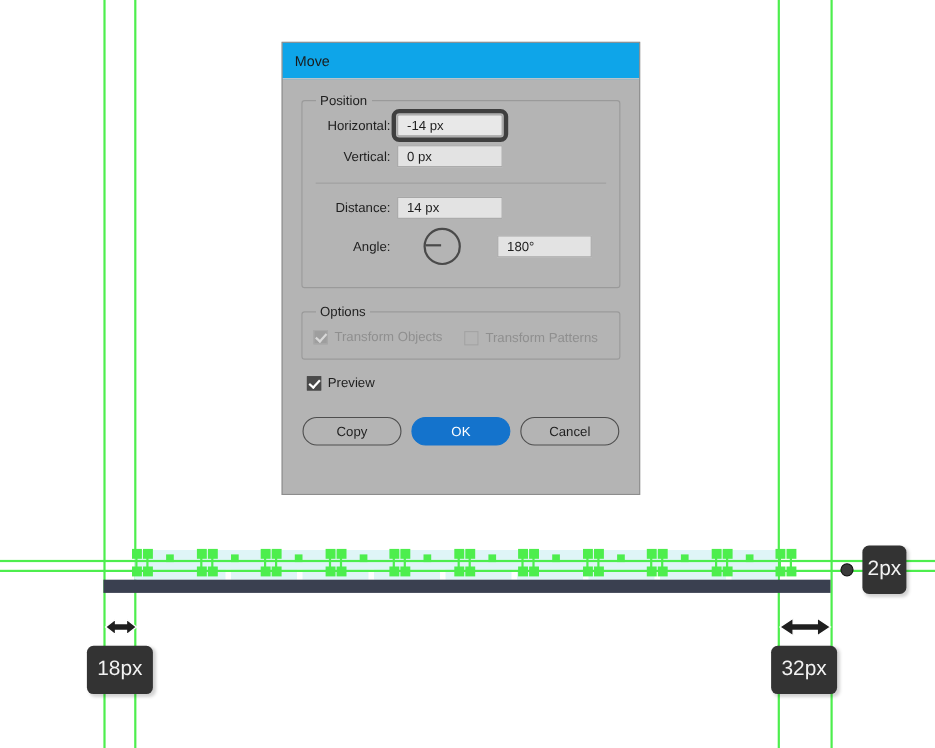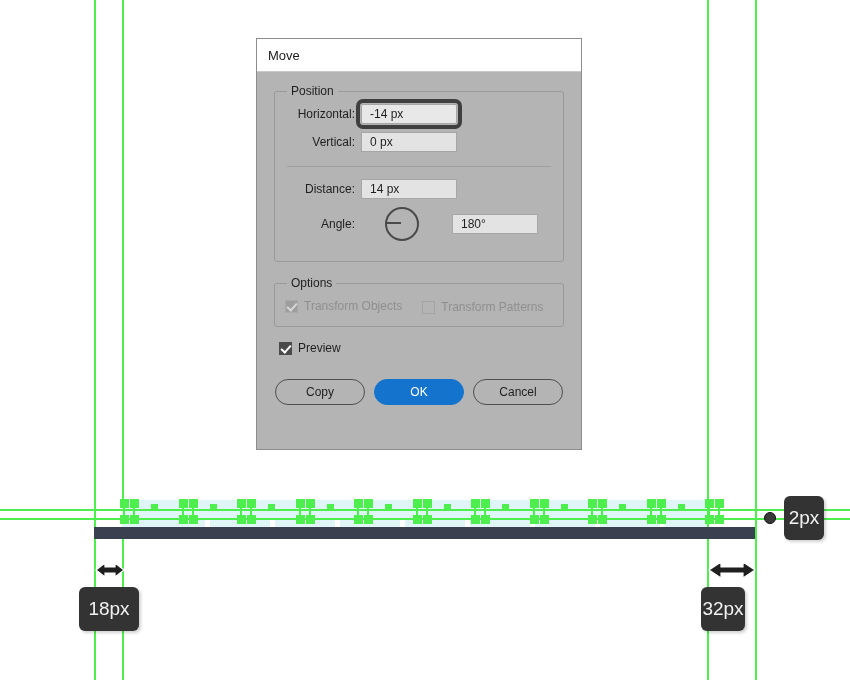--- a/index.html
+++ b/index.html
@@ -102,42 +102,42 @@
     border-radius: 6px;
     font-size: 19px;
     font-family: "Liberation Sans", sans-serif;
     display: flex;
     align-items: center;
     justify-content: center;
     box-shadow: 2px 2px 3px rgba(0,0,0,0.18);
   }
   #badge-2px   { left: 784px; top: 496px; width: 40px; height: 44px; }
   #badge-18px  { left: 79px;  top: 587px; width: 60px; height: 44px; }
-  #badge-32px  { left: 701px; top: 587px; width: 44px; height: 44px; }
+  #badge-32px  { left: 701px; top: 587px; width: 60px; height: 44px; }
 
   .arrow-icon {
     position: absolute;
   }
   #arrow-18 { left: 94px;  top: 559px; }
   #arrow-32 { left: 707px; top: 558px; }
 
   
   #move-dialog {
     position: absolute;
     left: 256px;
     top: 38px;
     width: 326px;
     height: 412px;
     background: #b4b4b4;
     border: 1px solid #8d8d8d;
     box-sizing: border-box;
   }
   #dialog-titlebar {
     height: 33px;
-    background: #ffffff;
+    background: #0ea5e9;
     border-bottom: 1px solid #c9c9c9;
     display: flex;
     align-items: center;
     padding-left: 11px;
     box-sizing: border-box;
   }
   #dialog-title {
     font-size: 13px;
     color: #1a1a1a;
   }

